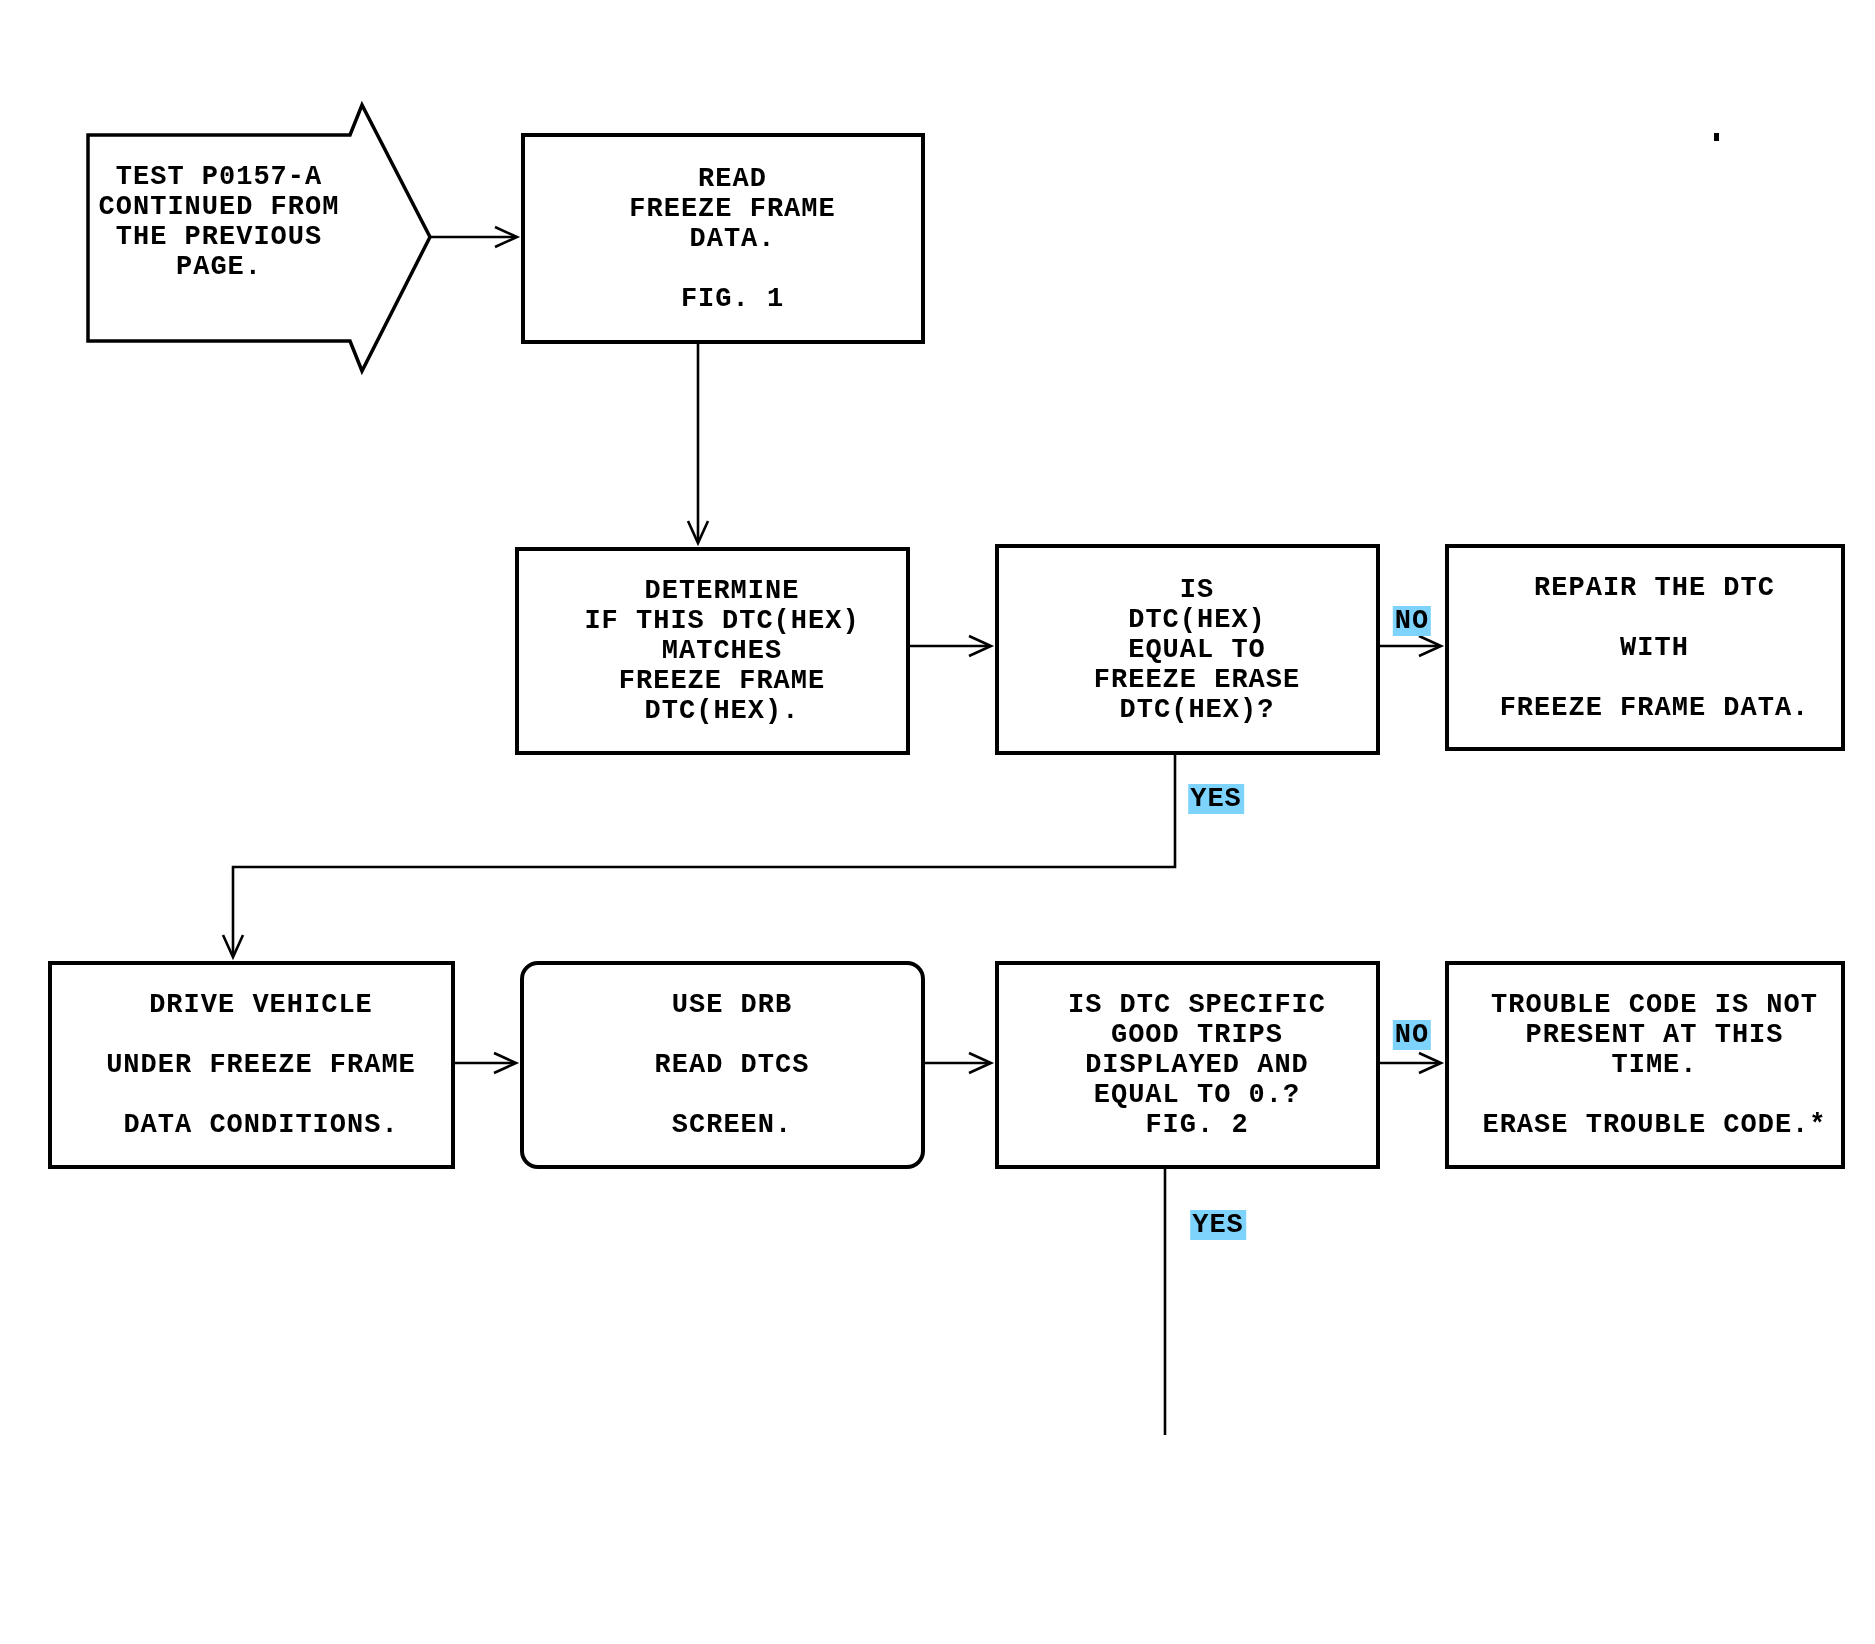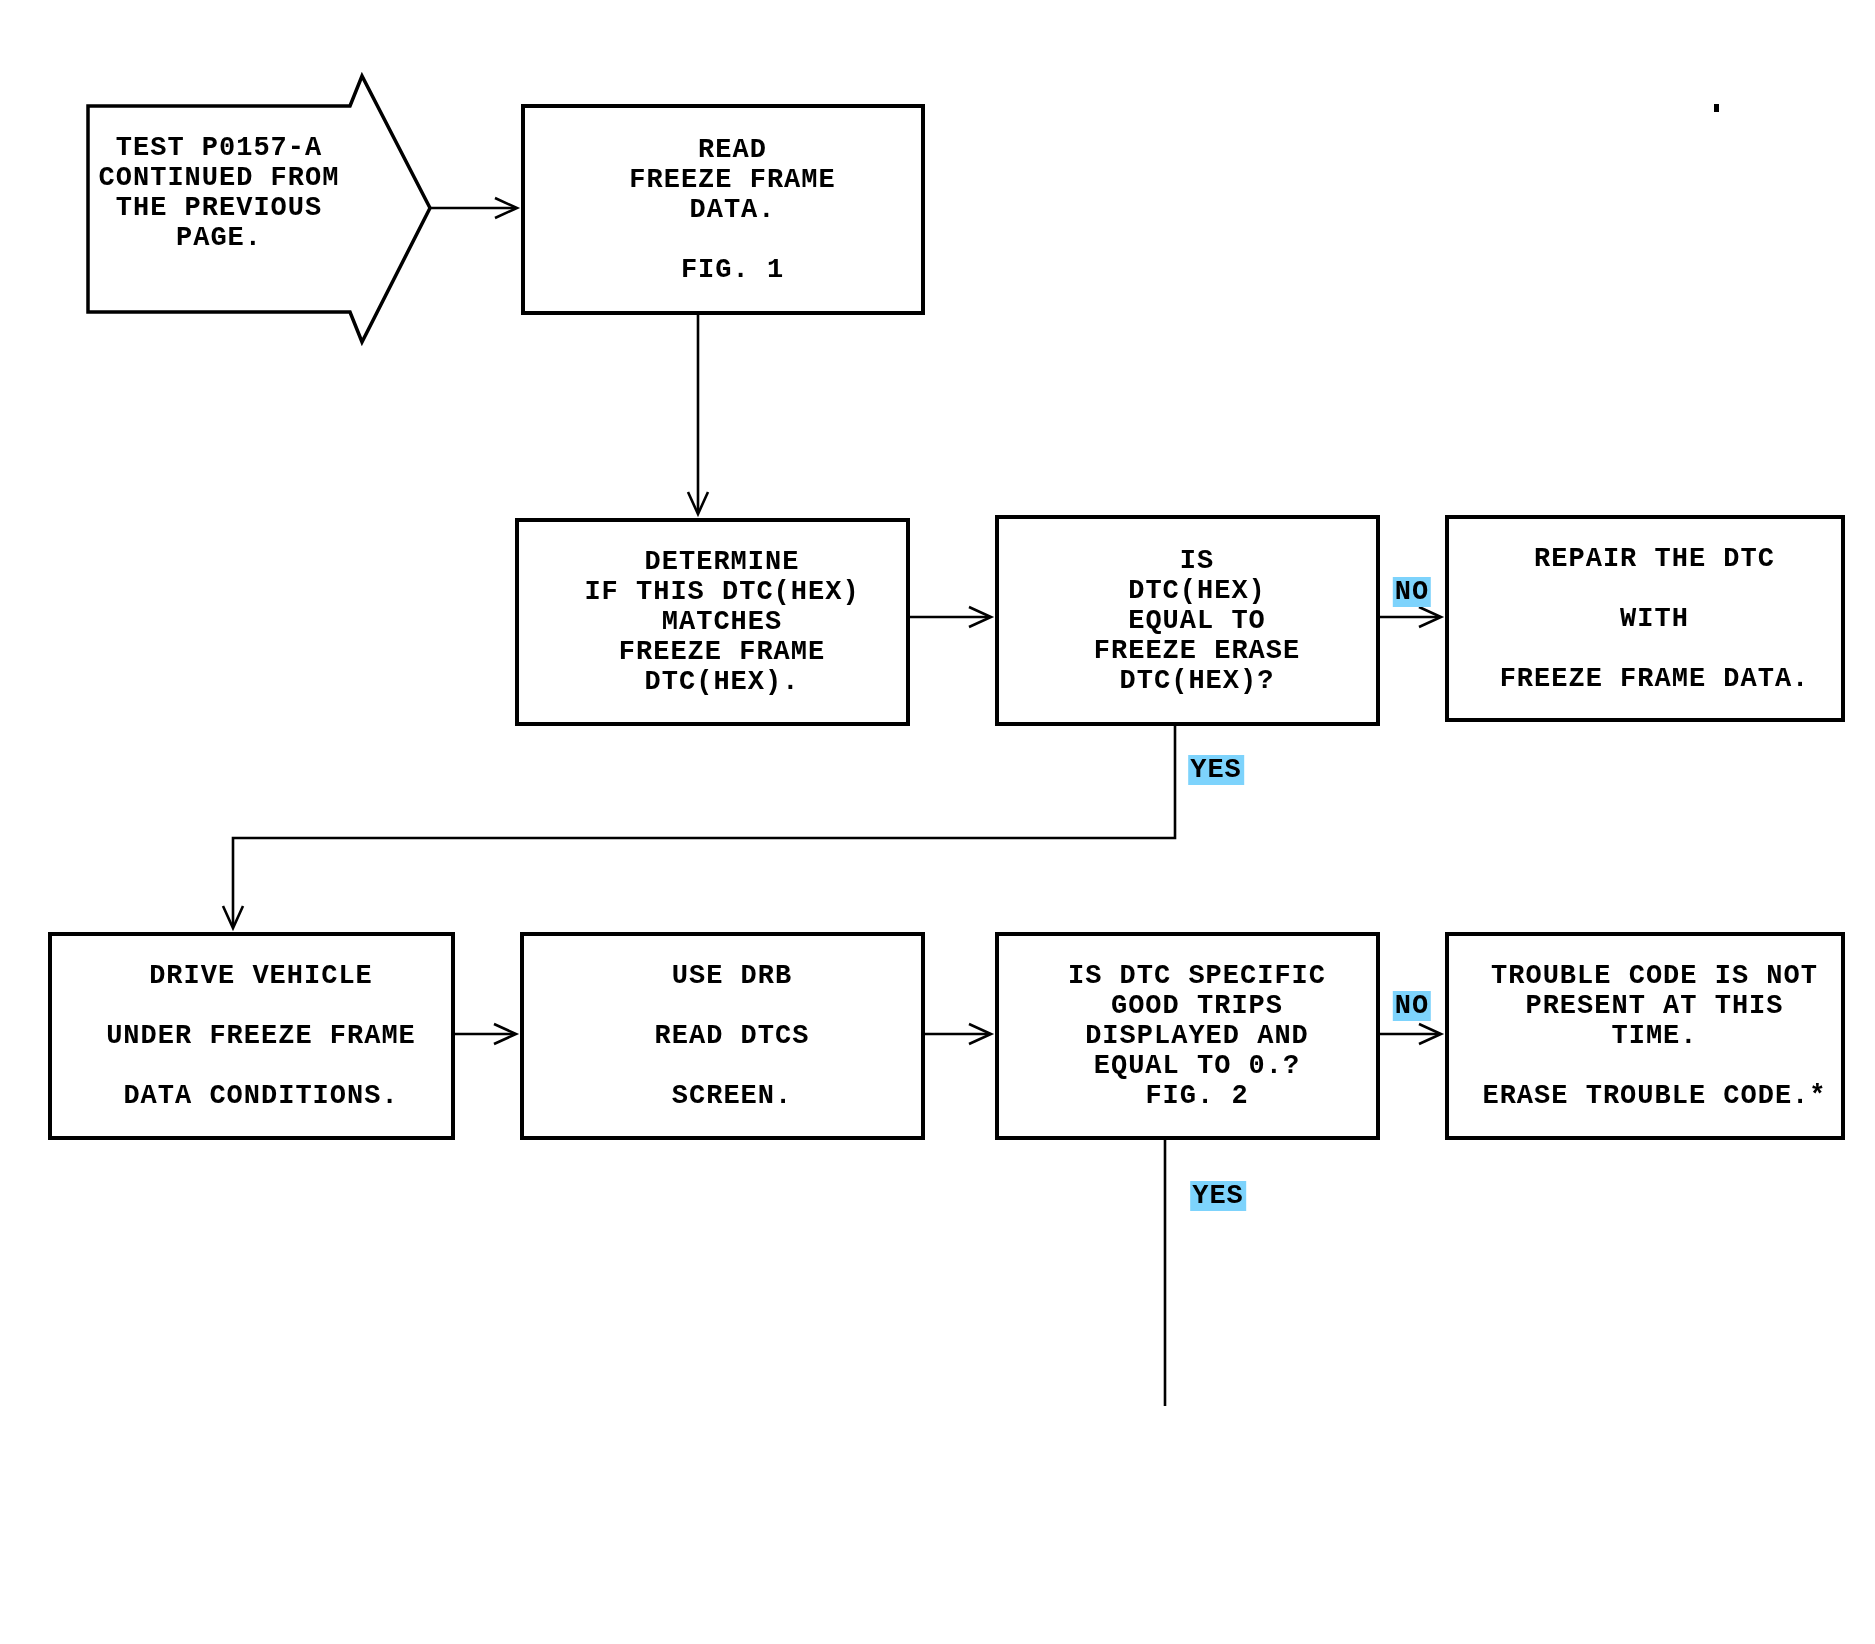--- a/index.html
+++ b/index.html
@@ -1,18 +1,18 @@
 <!DOCTYPE html>
 <html><head>
 <meta charset="utf-8">
 <style>
   html,body{margin:0;padding:0;background:#ffffff;}
   .page{
     position:relative;width:1875px;height:1406px;background:#ffffff;overflow:hidden;
-    font-family:"Liberation Mono","DejaVu Sans Mono",monospace;color:#000;
+    font-family:"Liberation Mono","DejaVu Sans Mono",monospace;color:#000;margin-top:29px;
   }
   .overlay{position:absolute;left:0;top:0;width:1875px;height:1644px;}
   .node{
     position:absolute;box-sizing:border-box;border:4px solid #000;background:#ffffff;
     display:flex;align-items:center;justify-content:center;text-align:center;
     font-weight:700;font-size:27px;line-height:30px;letter-spacing:1px;white-space:pre-line;padding-left:19px;
   }
   .start-text{
     position:absolute;display:flex;align-items:center;justify-content:center;text-align:center;
     font-weight:700;font-size:27px;line-height:30px;letter-spacing:1px;white-space:pre-line;
@@ -25,21 +25,21 @@
   .footer{
     position:absolute;left:28px;top:1542px;
     font-family:"Liberation Sans","DejaVu Sans",sans-serif;font-size:28px;color:#141414;
   }
   
   #n-read   {left:521px; top:104px; width:404px;height:211px;}
   #n-det    {left:515px; top:518px; width:395px;height:208px;}
   #n-iseq   {left:995px; top:515px; width:385px;height:211px;}
   #n-repair {left:1445px;top:515px; width:400px;height:207px;}
   #n-drive  {left:48px;  top:932px; width:407px;height:208px;}
-  #n-drb    {left:520px; top:932px; width:405px;height:208px;}
+  #n-drb    {left:520px; top:932px; width:405px;height:208px;border-radius:18px;}
   #n-trips  {left:995px; top:932px; width:385px;height:208px;}
   #n-code   {left:1445px;top:932px; width:400px;height:208px;}
   #n-retest {left:1450px;top:1345px;width:395px;height:205px;}
   #n-start  {left:88px;  top:106px; width:262px;height:206px;}
   #lbl-no1 {left:1412px;top:592px;}
   #lbl-yes1{left:1216px;top:770px;}
   #lbl-no2 {left:1412px;top:1006px;}
   #lbl-yes2{left:1218px;top:1196px;}
 </style>
 </head>

